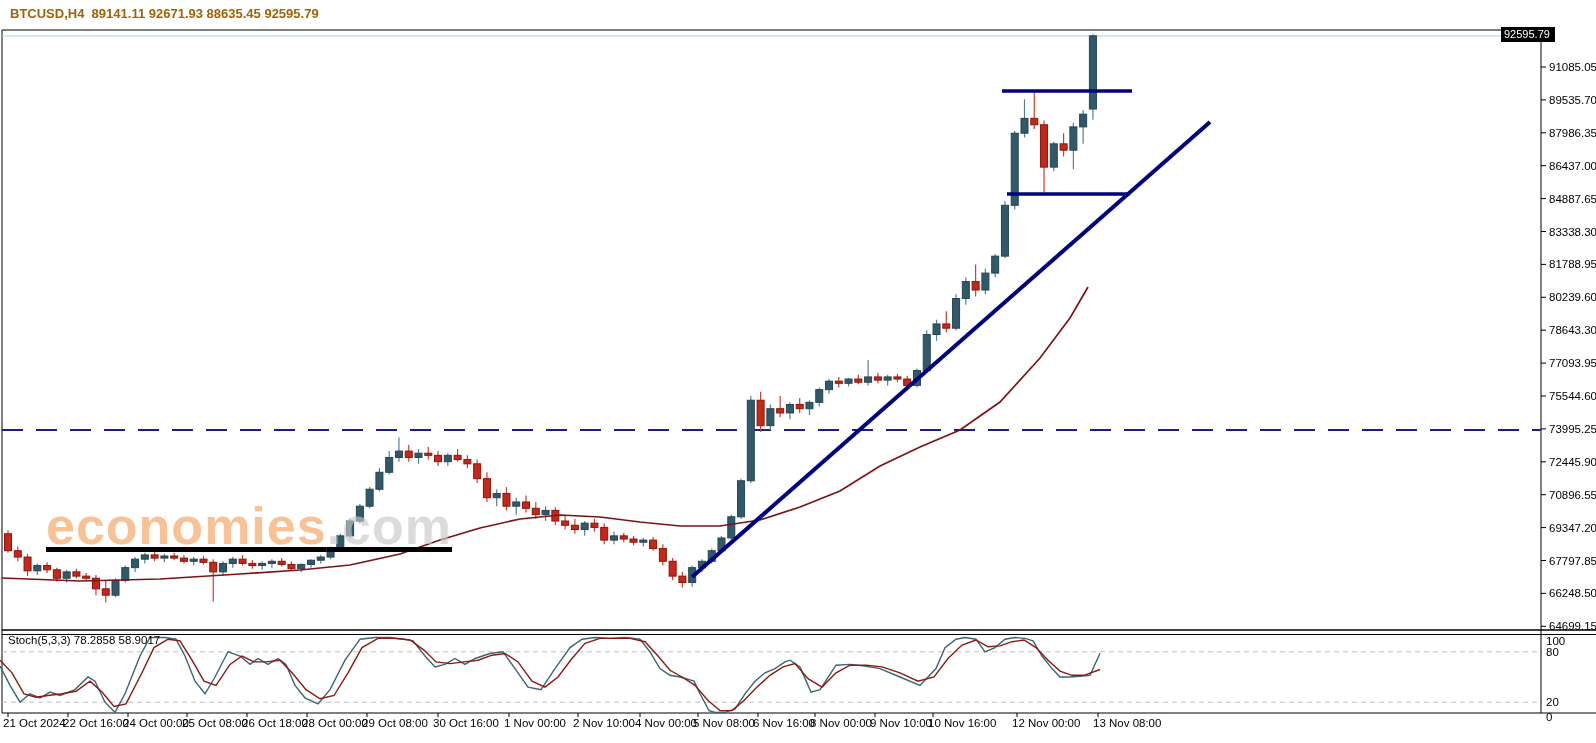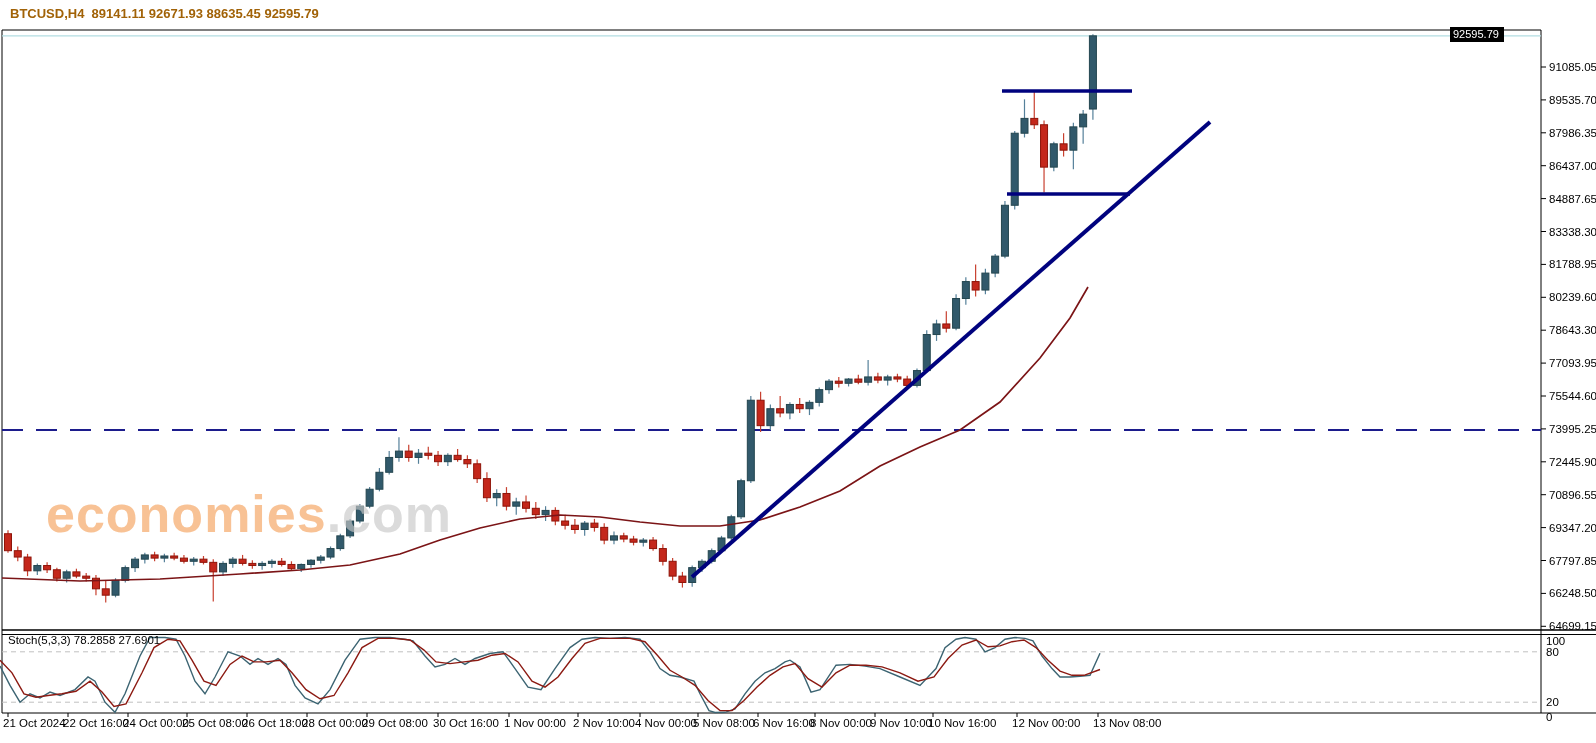--- a/index.html
+++ b/index.html
@@ -1,23 +1,23 @@
 <!DOCTYPE html>
 <html><head>
 <meta charset="utf-8">
 <style>
   html,body{margin:0;padding:0;background:#ffffff;}
   .root{position:relative;width:1596px;height:743px;background:#ffffff;overflow:hidden;
         font-family:"Liberation Sans",sans-serif;-webkit-font-smoothing:antialiased;}
   .chart-title{position:absolute;left:10px;top:6px;font-size:13px;font-weight:bold;color:#a16207;
         white-space:pre;letter-spacing:0px;}
   .stoch-label{position:absolute;left:8px;top:634px;font-size:11.5px;color:#000;white-space:pre;}
-  .price-box{position:absolute;left:1450px;top:27px;width:54px;height:15px;background:#000;
+  .price-box{position:absolute;left:1501px;top:27px;width:54px;height:15px;background:#000;
         color:#fff;font-size:11px;line-height:15px;padding-left:3px;box-sizing:border-box;}
-  .watermark{position:absolute;left:46px;top:484px;pointer-events:none;user-select:none;}
+  .watermark{position:absolute;left:46px;top:496px;pointer-events:none;user-select:none;text-decoration:underline;}
   .wm-line1{font-size:52px;font-weight:bold;letter-spacing:1px;}
   .wm-brand{color:rgba(247,183,130,0.85);}
   .wm-suffix{color:rgba(200,200,200,0.65);}
   .wm-line2{font-size:42px;font-weight:bold;color:rgba(190,190,190,0.55);margin-top:-6px;margin-left:92px;}
   .wm-x{color:rgba(139,195,74,0.65);}
   svg text{font-family:"Liberation Sans",sans-serif;}
 </style>
 </head>
 <body>
 
@@ -580,16 +580,16 @@
         <text x="1012" y="727" font-size="11.5" fill="#000000">12 Nov 00:00</text>
         <line x1="1098" y1="713" x2="1098" y2="717" stroke="#000000" stroke-width="1"></line>
         <text x="1093" y="727" font-size="11.5" fill="#000000">13 Nov 08:00</text>
       </g>
   </svg>
 
   <div class="watermark">
     <div class="wm-line1"><span class="wm-brand">economies</span><span class="wm-suffix">.com</span></div>
   </div>
 
-  <div class="stoch-label">Stoch(5,3,3) 78.2858 27.6901</div>
+  <div class="stoch-label">Stoch(5,3,3) 78.2858 58.9017</div>
 
   <div class="price-box">92595.79</div>
 </div>
 
 </body></html>

